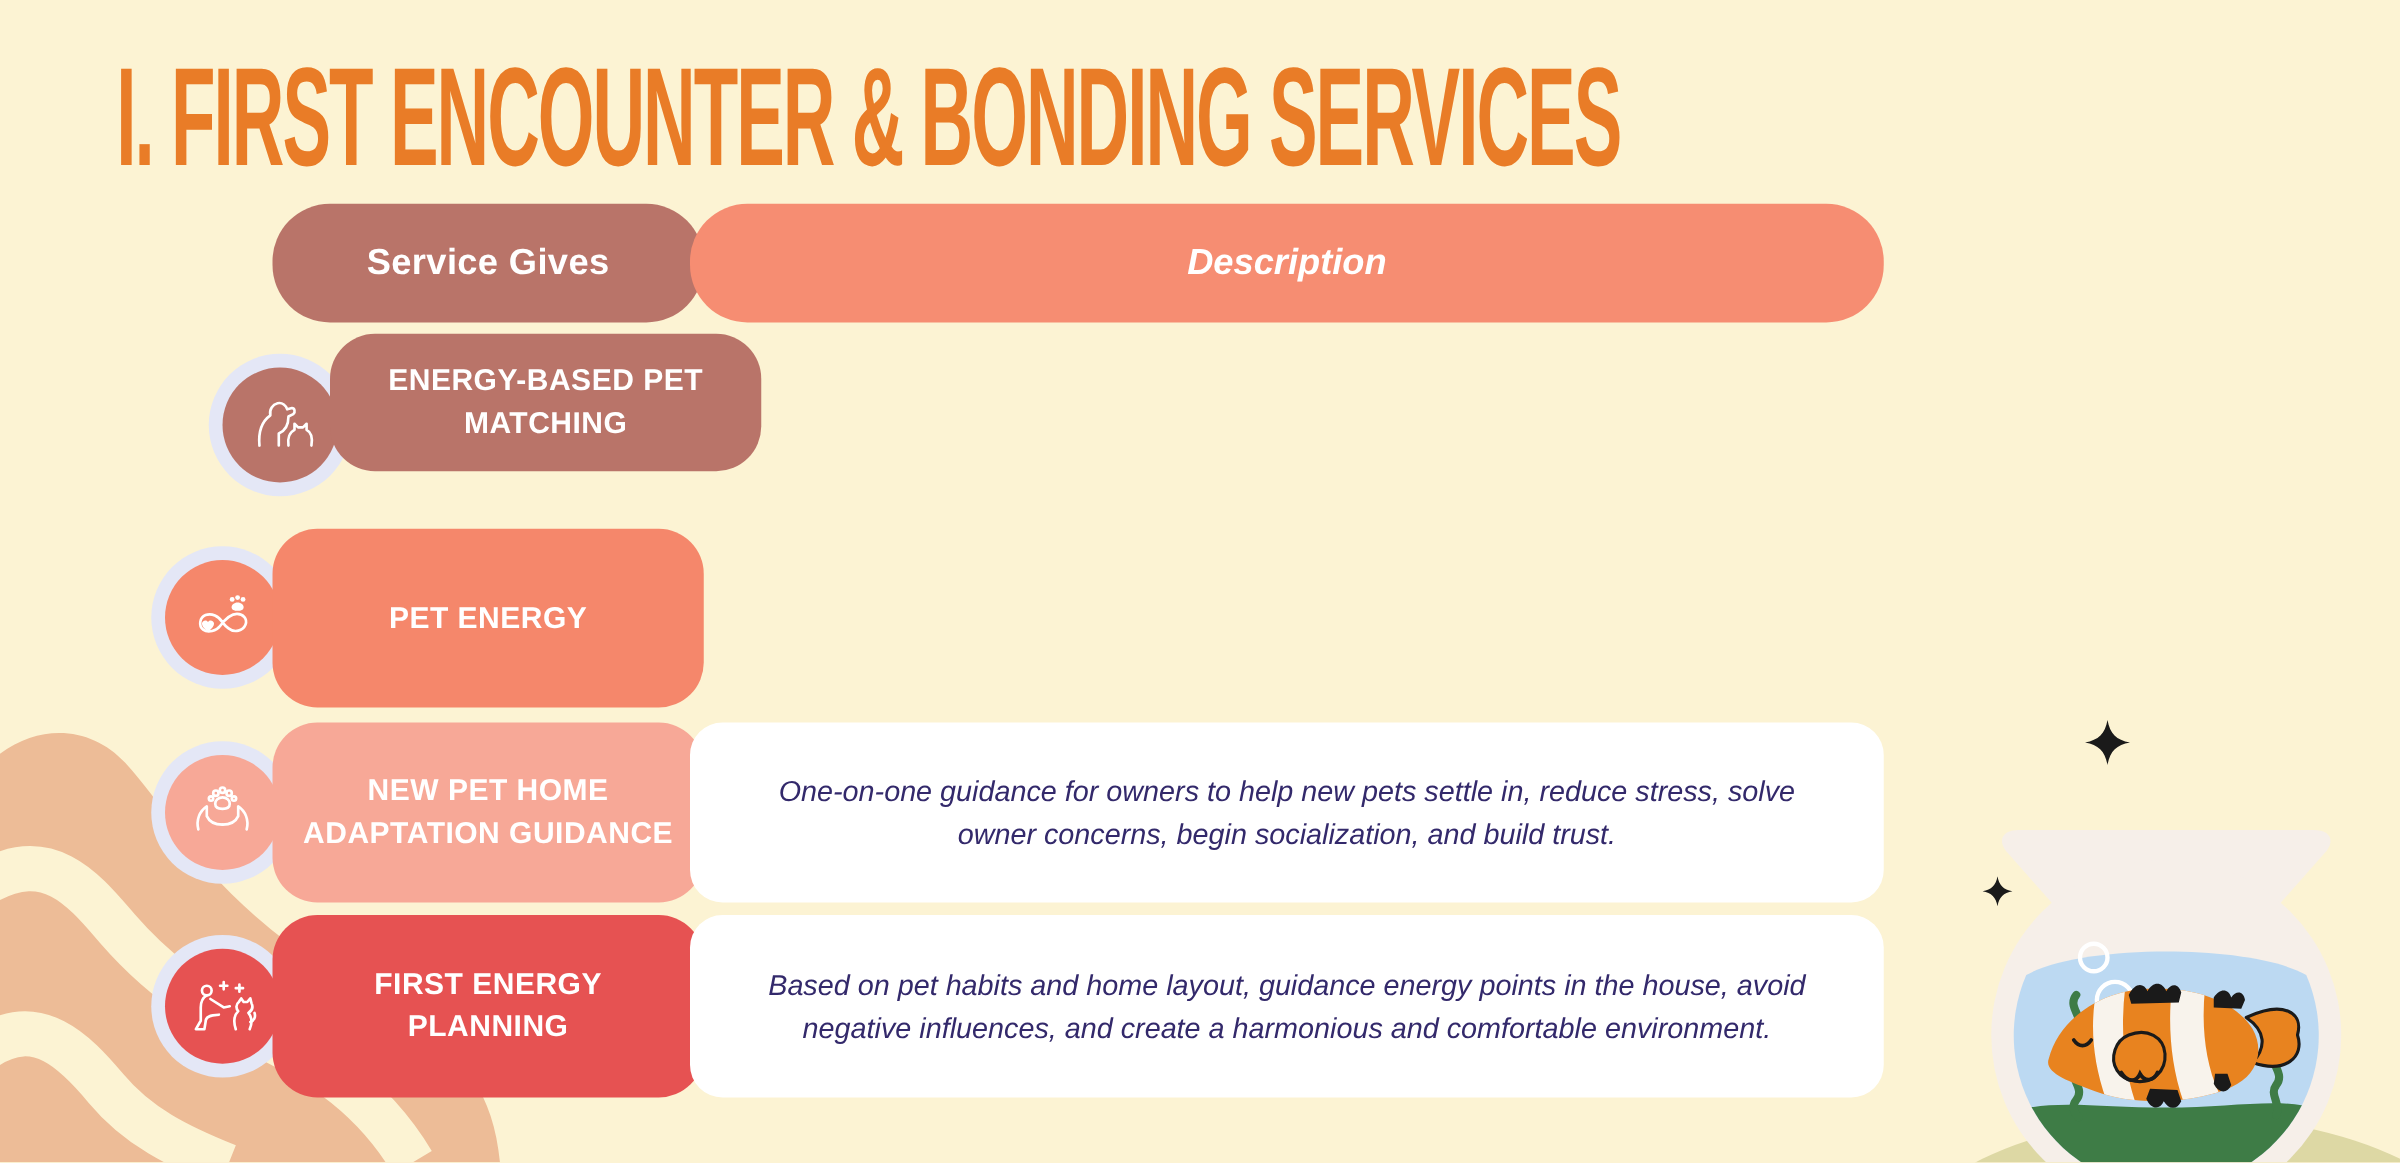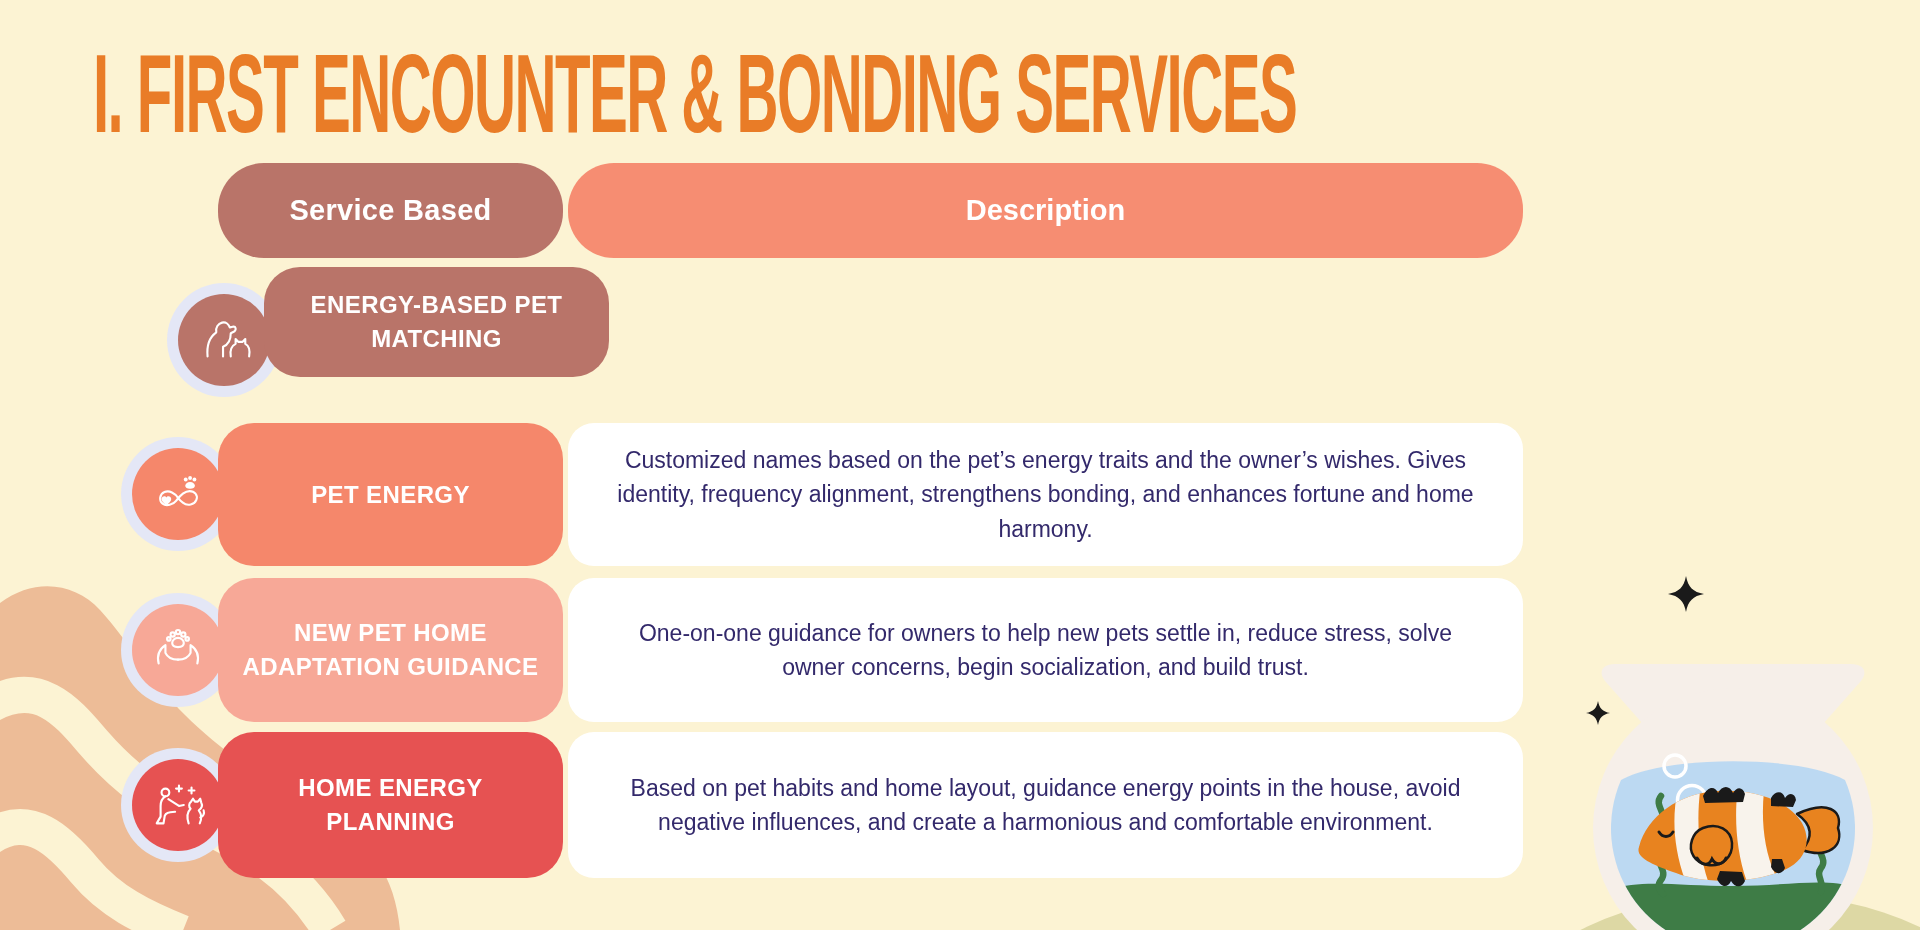--- a/index.html
+++ b/index.html
@@ -8,24 +8,24 @@
   
   .title{position:absolute;left:93px;top:38px;font-size:112px;font-weight:800;
          color:#E97C27;white-space:nowrap;letter-spacing:-3px;line-height:1.0;
          transform:scaleX(0.52);transform-origin:left top;z-index:5;}
   
   .trow{position:absolute;left:0;width:1920px;z-index:4;}
   .service-pill{position:absolute;left:218px;width:345px;height:100%;
         background:var(--row-color);border-radius:36px;display:flex;align-items:center;
         justify-content:center;text-align:center;color:#FFFFFF;font-weight:700;
         font-size:24px;line-height:1.4;letter-spacing:.4px;padding:0 18px;box-sizing:border-box;}
-  .desc-cell{position:absolute;left:568px;width:955px;height:100%;background:#FFFFFF;
+  .desc-cell{position:absolute;left:552px;width:955px;height:100%;background:#FFFFFF;
         border-radius:26px;display:flex;align-items:center;justify-content:center;
         text-align:center;color:#33296B;font-size:23px;line-height:1.5;font-weight:500;
-        padding:0 44px;box-sizing:border-box;}
+        padding:0 44px;box-sizing:border-box;font-style:italic;}
   .hdr .service-pill{border-radius:46px;font-size:29px;letter-spacing:.3px;background:var(--row-color);}
   .hdr .desc-cell{border-radius:46px;font-size:29px;font-weight:700;color:#FFFFFF;
         background:var(--desc-color);}
   .icon-wrap{position:absolute;left:121px;width:114px;height:114px;border-radius:50%;
         background:#E4E7F6;display:flex;align-items:center;justify-content:center;}
   .icon-disc{width:92px;height:92px;border-radius:50%;background:var(--row-color);
         display:flex;align-items:center;justify-content:center;}
   .icon-disc svg{stroke:#FFFFFF;fill:none;stroke-width:2.2;stroke-linecap:round;stroke-linejoin:round;}
   
   .blob{position:absolute;left:0;top:585px;width:400px;height:345px;z-index:1;}
@@ -100,21 +100,21 @@
   </div>
   <div class="sparkle" style="left:1586px;top:701px">
     <svg width="24" height="24" viewBox="0 0 36 36">
         <path d="M18,0 C20,11 25,16 36,18 C25,20 20,25 18,36 C16,25 11,20 0,18 C11,16 16,11 18,0 Z" fill="#1A1A1A"></path>
       </svg>
   </div>
 
   <div class="title">I. FIRST ENCOUNTER &amp; BONDING SERVICES</div>
 
   <div class="trow hdr" style="top:163px;height:95px;--row-color:#B97469;--desc-color:#F68D72">
-    <div class="service-pill">Service Based</div>
+    <div class="service-pill">Service Gives</div>
     <div class="desc-cell">Description</div>
   </div>
 
   <div class="trow" style="top: 267px; height: 110px; margin-left: 46px; --row-color: #B97469;">
     <div class="icon-wrap" style="top:16px">
       <div class="icon-disc">
         <svg width="58" height="58" viewBox="0 0 60 60">
           <path d="M13,47 C12,36 15,27 22,22 C21,17 24,13 28,12 C32,11 35,14 36,17 L40,16 C42,16 43,19 41,21 L37,23 C37,30 34,35 29,37 L29,47"></path>
           <path d="M37,47 C36,41 38,36 42,34 L42,29 L45,32 L49,32 L52,29 L52,34 C56,36 57,41 56,47"></path>
         </svg>
@@ -132,21 +132,20 @@
             <circle cx="38" cy="15" r="2"></circle>
               <circle cx="42.5" cy="13.5" r="2"></circle>
               <circle cx="47" cy="15" r="2"></circle>
             <path d="M42.5,17.5 C45.5,17.5 47.5,19.5 47.5,21.5 C47.5,23.5 45.5,24.5 42.5,24.5 C39.5,24.5 37.5,23.5 37.5,21.5 C37.5,19.5 39.5,17.5 42.5,17.5 Z"></path>
             <path d="M18,42 C14.8,39 13,37.2 13,35.2 C13,33.6 14.3,32.4 15.9,32.4 C16.8,32.4 17.6,32.9 18,33.7 C18.4,32.9 19.2,32.4 20.1,32.4 C21.7,32.4 23,33.6 23,35.2 C23,37.2 21.2,39 18,42 Z"></path>
           </g>
         </svg>
       </div>
     </div>
     <div class="service-pill">PET ENERGY</div>
-    <div class="desc-cell">Customized names based on the pet’s energy traits and the owner’s wishes. Gives identity, frequency alignment, strengthens bonding, and enhances fortune and home harmony.</div>
   </div>
 
   <div class="trow" style="top: 578px; height: 144px; --row-color: #F7A897;">
     <div class="icon-wrap" style="top:15px">
       <div class="icon-disc">
         <svg width="58" height="58" viewBox="0 0 60 60">
           <circle cx="24.5" cy="14" r="2.2"></circle>
             <circle cx="30" cy="11.5" r="2.2"></circle>
             <circle cx="35.5" cy="14" r="2.2"></circle>
           <circle cx="20.5" cy="18.5" r="1.8"></circle>
@@ -168,17 +167,17 @@
           <circle cx="17" cy="17" r="4"></circle>
           <path d="M17,21 C13.5,23 12,27 12,31 L12,42 L8,49 L15,49 L16,43 C16,40 18.5,38 22,37.5 L27,37"></path>
           <path d="M20,24 L31,31 L36,30"></path>
           <path d="M41,49 C39,43 39,38 43,34 C41,32 41,28.5 43.5,26.5 L45.5,23.5 L47.5,26.5 L50.5,26.5 L53,23.5 L54,27.5 C55.5,30.5 54.5,33.5 51.5,35.5 C54.5,39.5 54.5,44.5 52.5,49"></path>
           <path d="M53,43 C56.5,42 57.5,38.5 56.5,35.5"></path>
           <path d="M31,10 L31,16 M28,13 L34,13"></path>
           <path d="M44,12 L44,18 M41,15 L47,15"></path>
         </svg>
       </div>
     </div>
-    <div class="service-pill">HOME ENERGY PLANNING</div>
+    <div class="service-pill">FIRST ENERGY PLANNING</div>
     <div class="desc-cell">Based on pet habits and home layout, guidance energy points in the house, avoid negative influences, and create a harmonious and comfortable environment.</div>
   </div>
 
 </div>
 
 </body></html>

